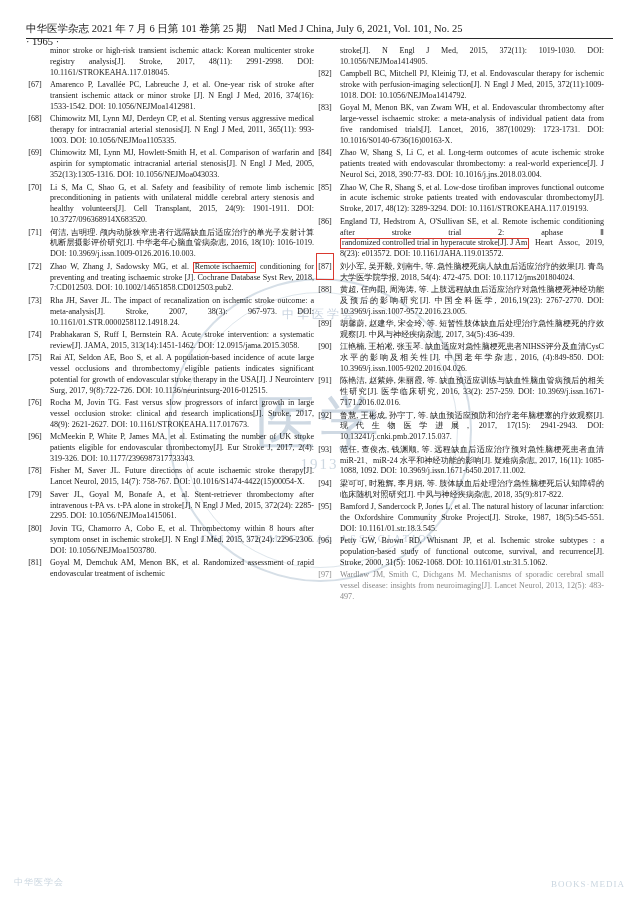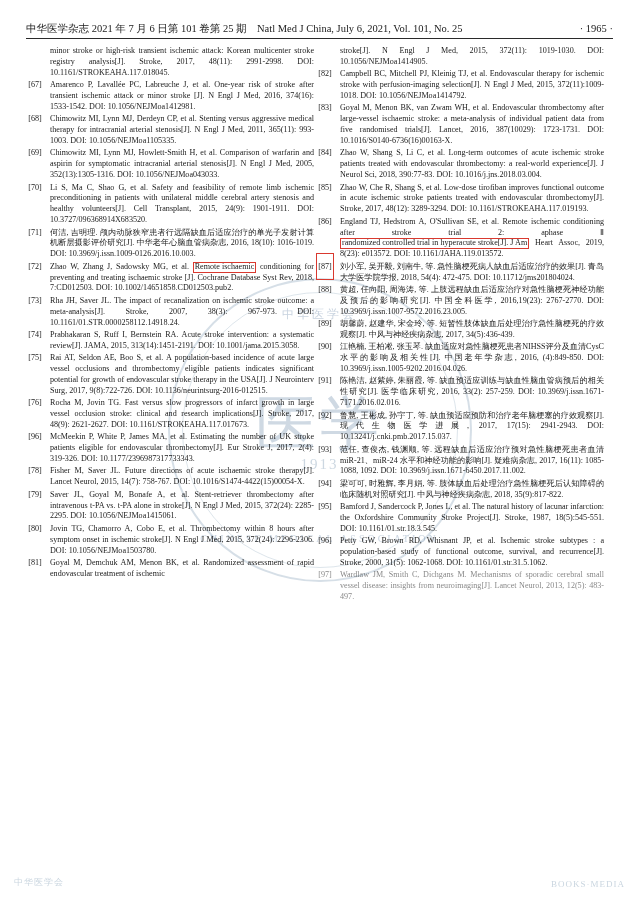--- a/index.html
+++ b/index.html
@@ -81,20 +81,21 @@
     position: absolute;
     top: 22px;
     left: 26px;
     right: 26px;
     font-size: 10.5px;
     font-family: "Liberation Serif", serif;
     display: flex;
     justify-content: space-between;
     align-items: baseline;
     z-index: 2;
+    flex-direction: column;
   }
   .runhead .rh-left { white-space: nowrap; }
   .runhead .rh-right { white-space: nowrap; }
   .runhead-rule {
     position: absolute;
     top: 38px;
     left: 26px;
     right: 26px;
     border-bottom: 1px solid #2a2a2a;
     z-index: 2;
@@ -203,21 +204,21 @@
       <div class="ref">
         <span class="num">[72]</span>
         <span class="body">Zhao W, Zhang J, Sadowsky MG, et al. <span class="hl-under">Remote ischaemic</span> conditioning for preventing and treating ischaemic stroke [J]. Cochrane Database Syst Rev, 2018, 7:CD012503. DOI: 10.1002/14651858.CD012503.pub2.</span>
       </div>
       <div class="ref">
         <span class="num">[73]</span>
         <span class="body">Rha JH, Saver JL. The impact of recanalization on ischemic stroke outcome: a meta-analysis[J]. Stroke, 2007, 38(3): 967-973. DOI: 10.1161/01.STR.0000258112.14918.24.</span>
       </div>
       <div class="ref">
         <span class="num">[74]</span>
-        <span class="body">Prabhakaran S, Ruff I, Bernstein RA. Acute stroke intervention: a systematic review[J]. JAMA, 2015, 313(14):1451-2191. DOI: 10.1001/jama.2015.3058.</span>
+        <span class="body">Prabhakaran S, Ruff I, Bernstein RA. Acute stroke intervention: a systematic review[J]. JAMA, 2015, 313(14):1451-1462. DOI: 12.0915/jama.2015.3058.</span>
       </div>
       <div class="ref">
         <span class="num">[75]</span>
         <span class="body">Rai AT, Seldon AE, Boo S, et al. A population-based incidence of acute large vessel occlusions and thrombectomy eligible patients indicates significant potential for growth of endovascular stroke therapy in the USA[J]. J Neurointerv Surg, 2017, 9(8):722-726. DOI: 10.1136/neurintsurg-2016-012515.</span>
       </div>
       <div class="ref">
         <span class="num">[76]</span>
         <span class="body">Rocha M, Jovin TG. Fast versus slow progressors of infarct growth in large vessel occlusion stroke: clinical and research implications[J]. Stroke, 2017, 48(9): 2621-2627. DOI: 10.1161/STROKEAHA.117.017673.</span>
       </div>
       <div class="ref">

